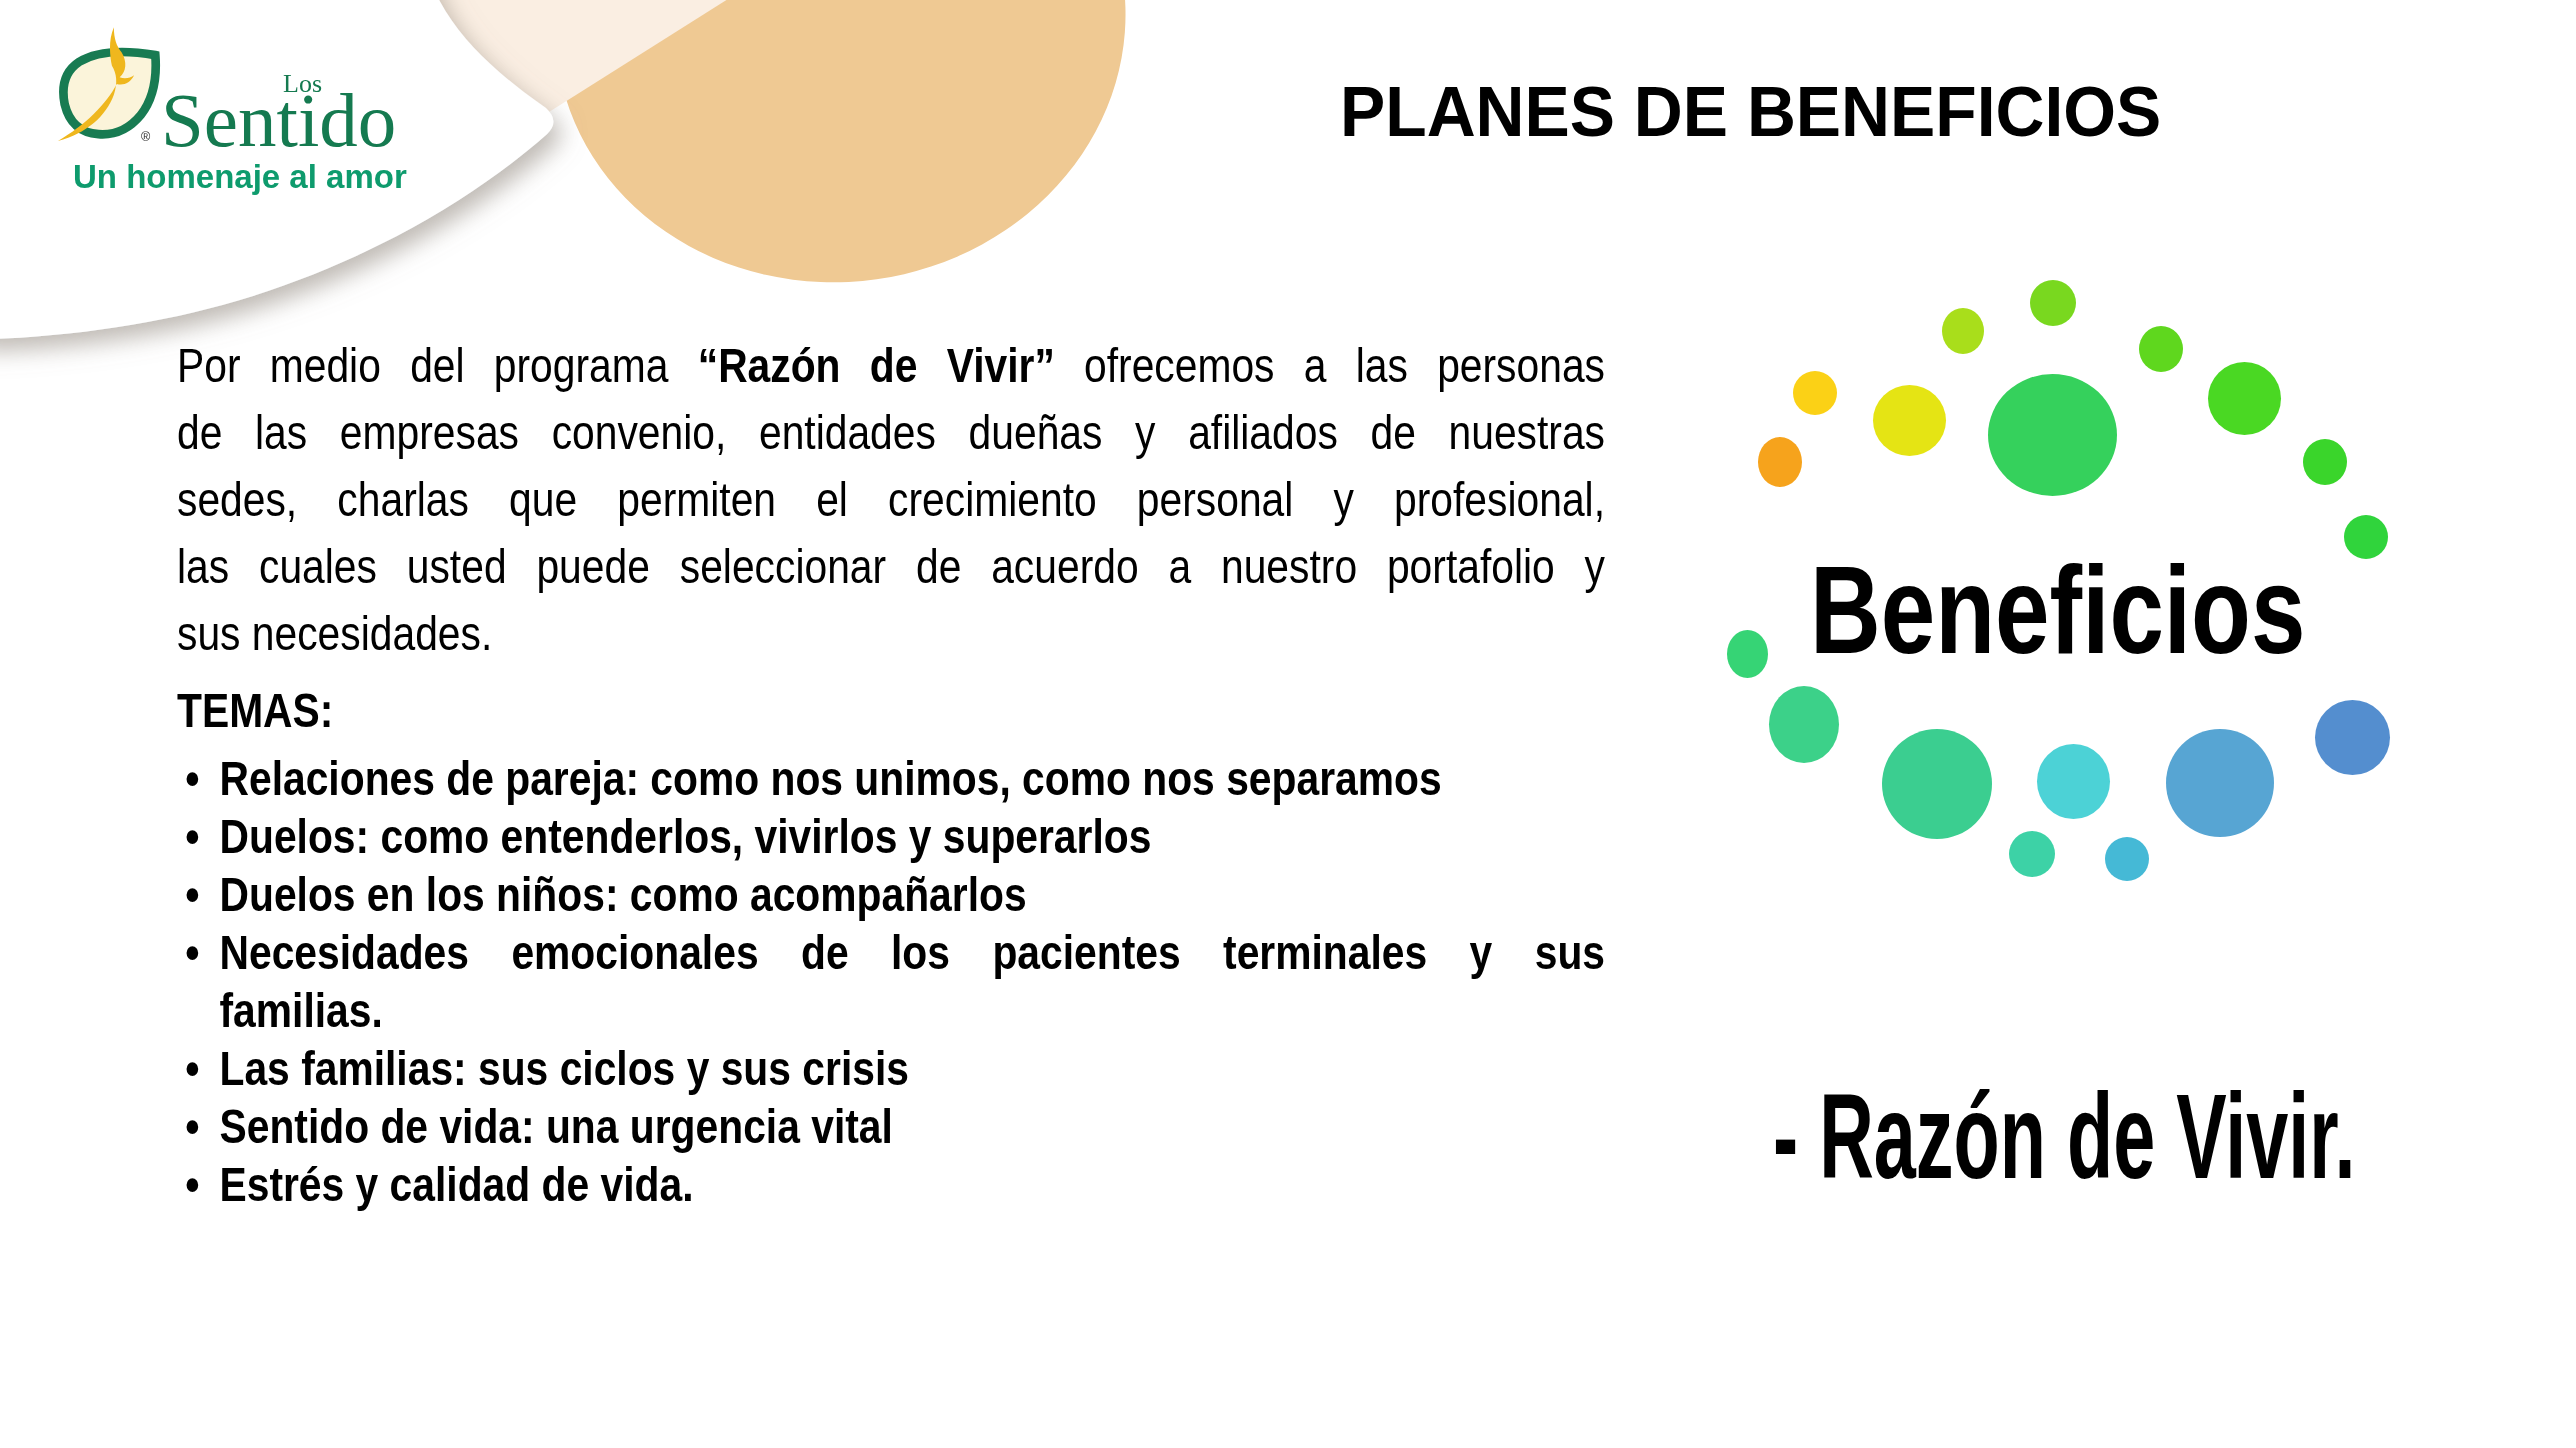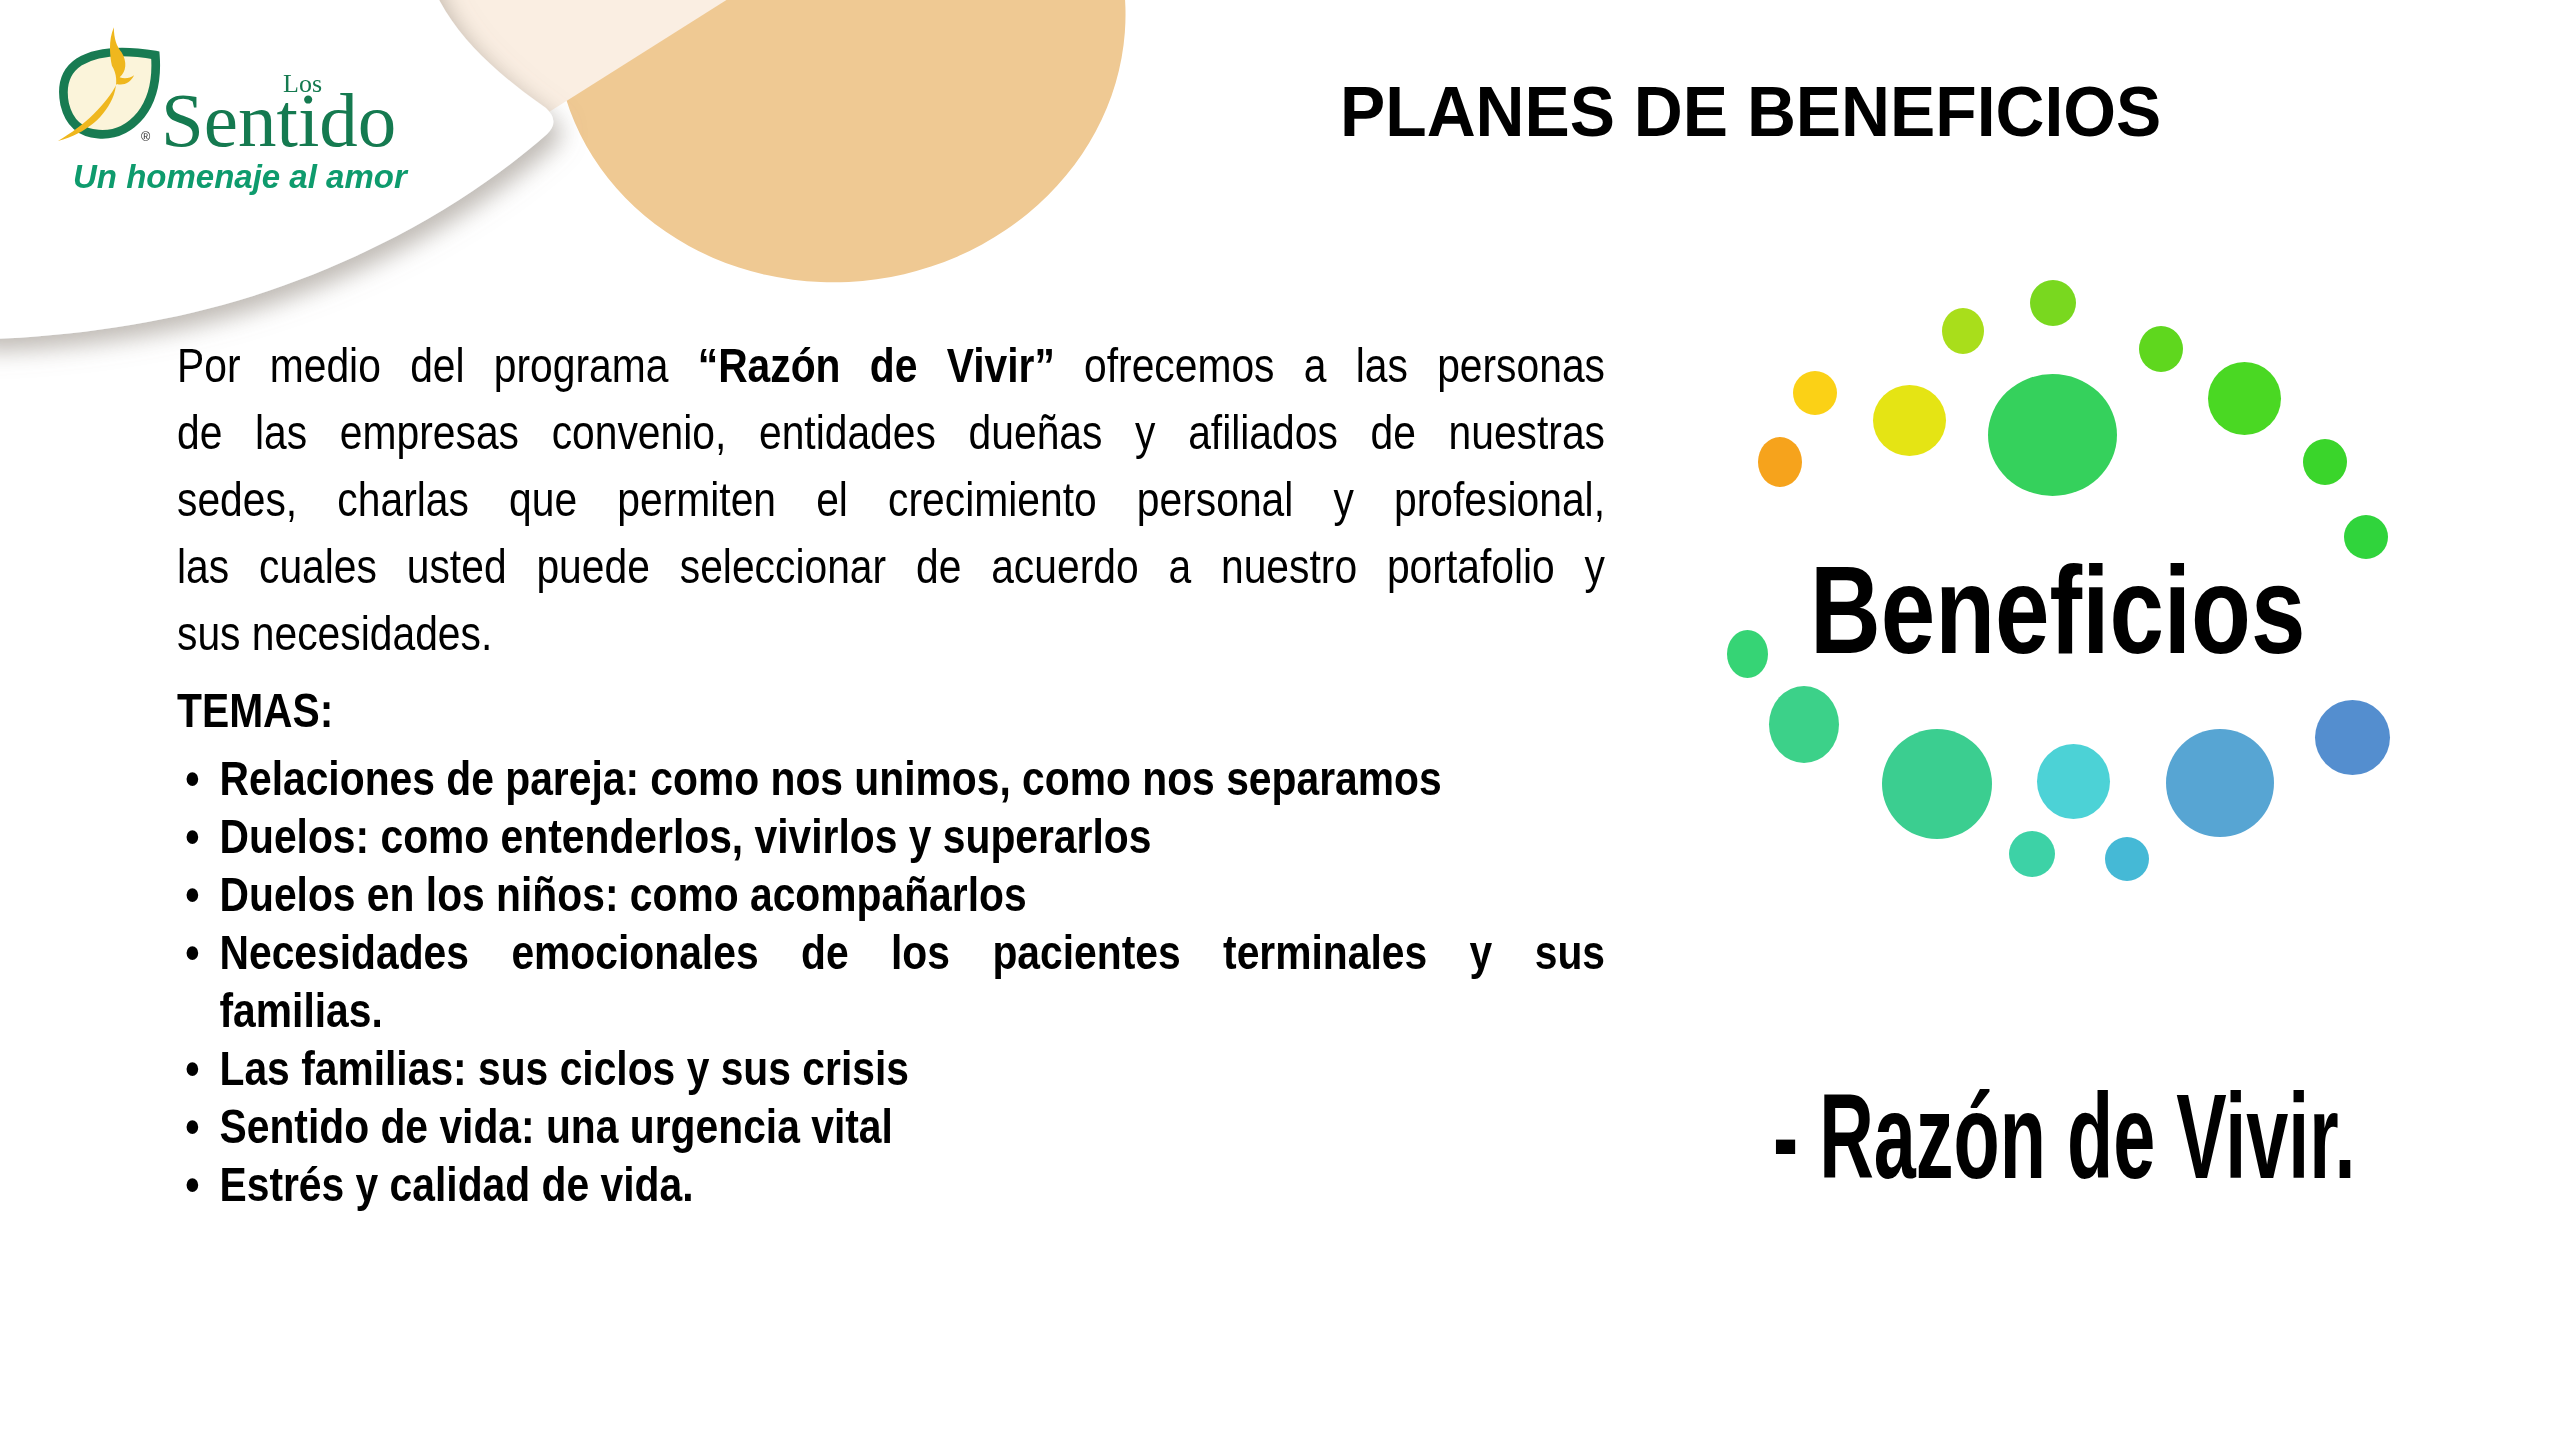--- a/index.html
+++ b/index.html
@@ -9,21 +9,21 @@
     font-family:"Liberation Sans", sans-serif;
     color:#000;
   }
   
   #header-decor{position:absolute;left:0;top:0;}
   
   .logo-text{position:absolute;color:#157A50;font-family:"Liberation Serif", serif;line-height:1;white-space:nowrap;}
   #logo-los{left:283px;top:71px;font-size:26px;}
   #logo-olivos{left:161px;top:82px;font-size:77px;}
   #logo-reg{left:141px;top:131px;font-size:12.6px;font-family:"Liberation Sans",sans-serif;color:#2a2a2a;}
-  #logo-tagline{left:73px;top:160px;font-size:33px;font-style:italic;font-weight:700;color:#0E9B6D;font-family:"Liberation Sans",sans-serif;}
+  #logo-tagline{left:73px;top:160px;font-size:33px;font-weight:700;color:#0E9B6D;font-family:"Liberation Sans",sans-serif;}
   
   #slide-title{
     position:absolute;left:1340px;top:76px;
     font-size:71px;font-weight:700;line-height:1;white-space:nowrap;
     transform:scaleX(0.955);transform-origin:0 0;letter-spacing:0px;
   }
   
   #intro-paragraph{
     position:absolute;left:177px;top:332px;width:1680px;
     transform:scaleX(0.85);transform-origin:0 0;

